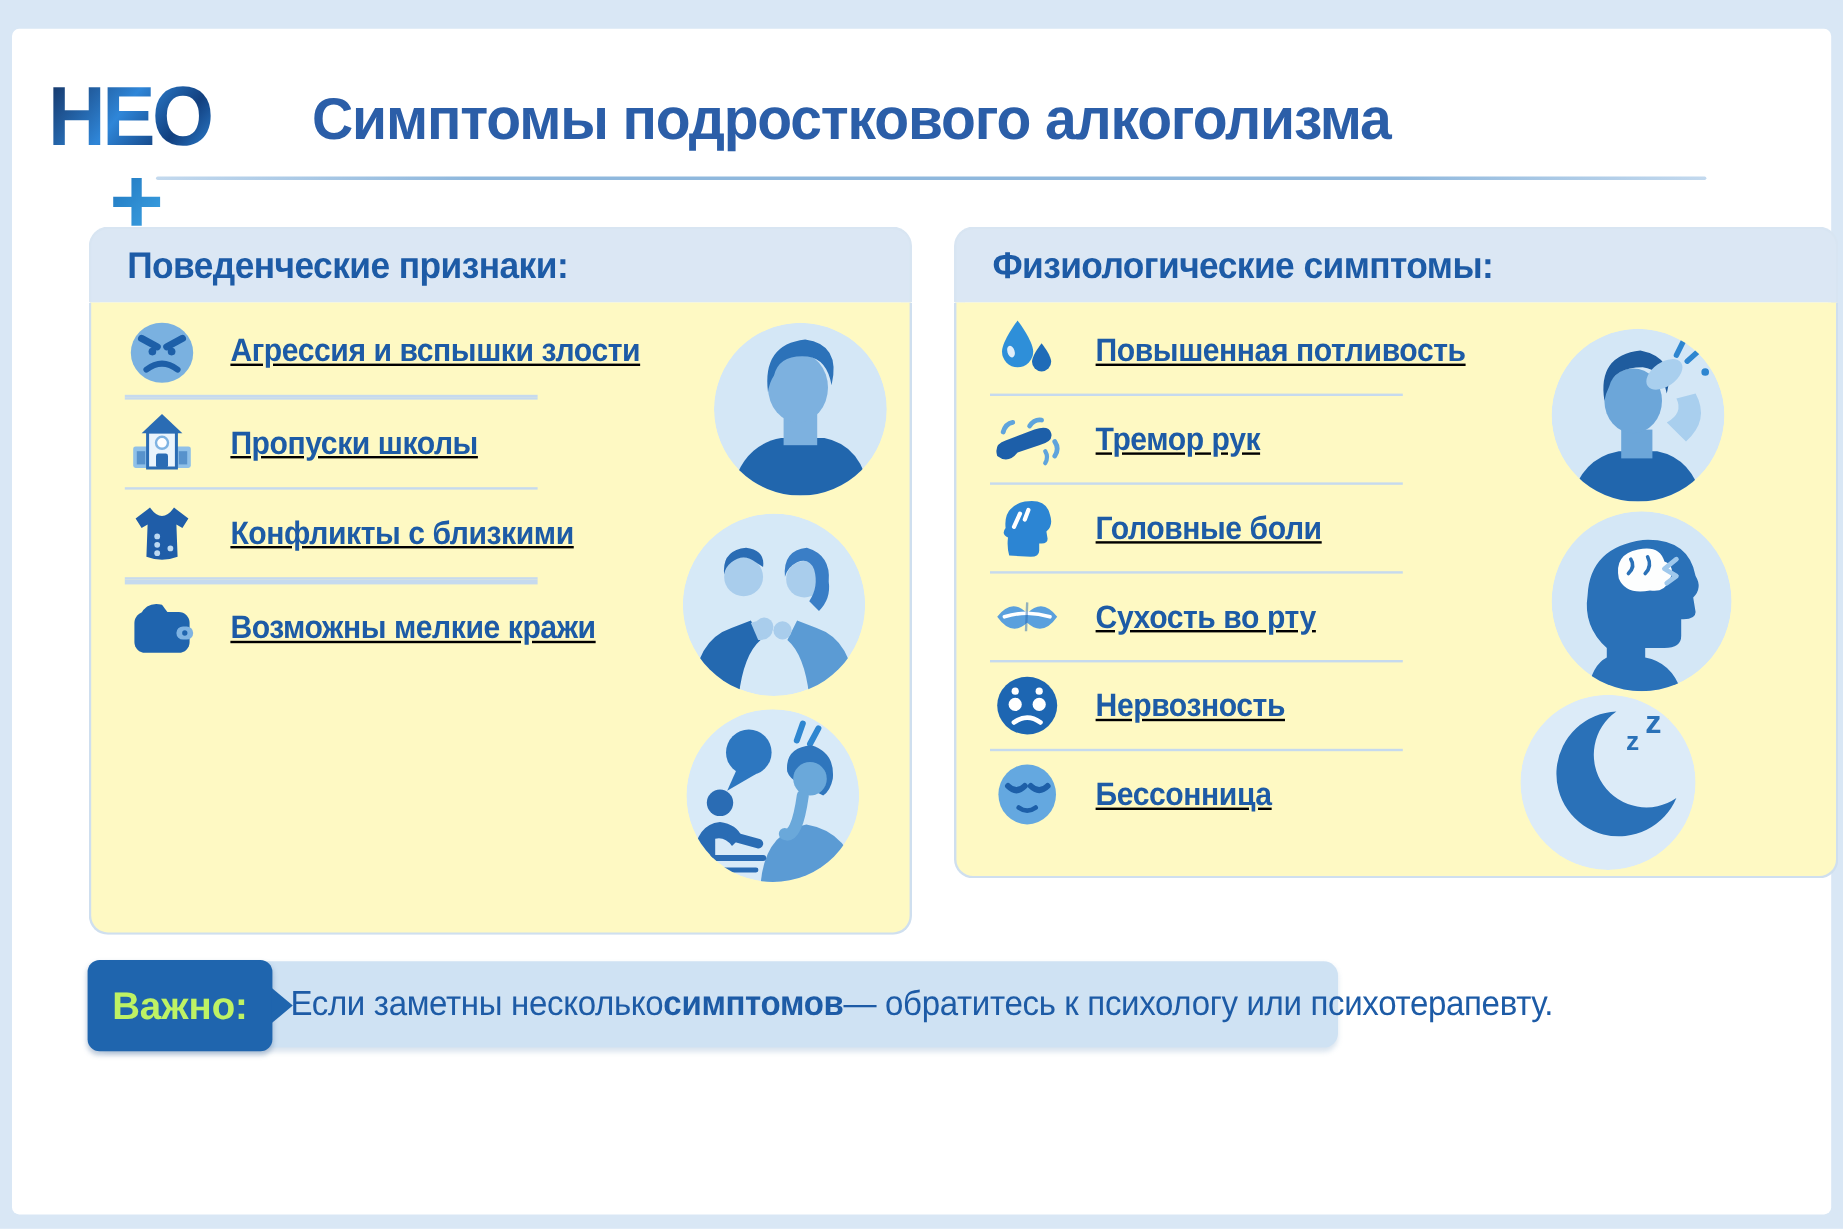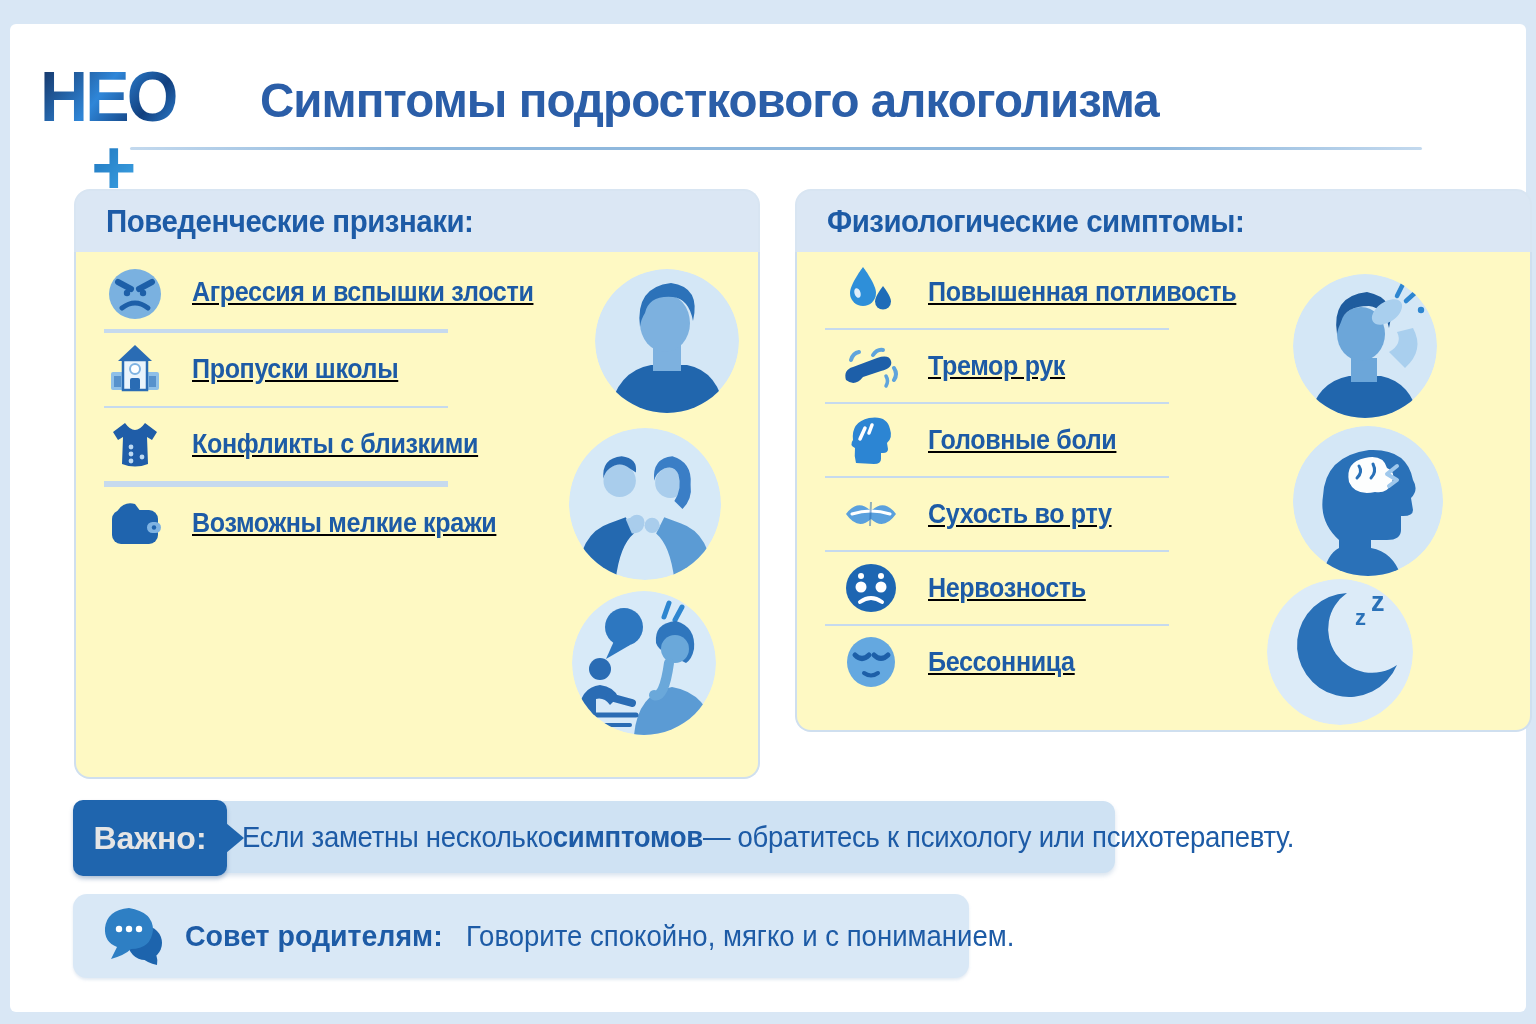--- a/index.html
+++ b/index.html
@@ -51,41 +51,41 @@
     transform:scaleX(0.95);transform-origin:left center;white-space:nowrap;
   }
   .panel-body{
     position:absolute;left:0;right:0;top:63px;bottom:0;
     background:#fef9c3;border:2px solid #cfdfef;border-top:none;
     border-radius:0 0 16px 16px;box-sizing:border-box;
     display:flex;flex-direction:column;padding-top:4px;text-decoration:underline;
   }
   .item-row{display:flex;align-items:center;padding-left:30px;box-sizing:border-box;}
   .panel-left .item-row{height:73px;}
-  .panel-right .item-row{height:72px;margin-left:15px;}
+  .panel-right .item-row{height:72px;}
   .item-icon{width:58px;height:58px;flex:none;margin-right:28px;display:flex;align-items:center;justify-content:center;}
   .item-icon svg{width:56px;height:56px;}
   .item-label{
     font-size:27px;font-weight:bold;color:#1d5ba6;letter-spacing:-0.4px;
     transform:scaleX(0.93);transform-origin:left center;white-space:nowrap;
   }
   .item-sep{height:2px;width:344px;margin-left:28px;background:#c6daee;flex:none;}
   .illus{position:absolute;}
   .illus svg{display:block;}
   
   .important-bar{
     position:absolute;left:70px;top:777px;width:1035px;height:72px;
     background:#cfe2f3;border-radius:12px;
     box-shadow:0 3px 4px rgba(110,150,190,0.25);
   }
   .important-label{
     position:absolute;left:63px;top:776px;width:154px;height:76px;
     background:#1f65ae;border-radius:10px;z-index:2;
     display:flex;align-items:center;justify-content:center;
-    color:#e5e5e5;font-size:32px;font-weight:bold;
+    color:#bef264;font-size:32px;font-weight:bold;
     box-shadow:0 3px 4px rgba(60,100,150,0.35);
   }
   .important-label::after{
     content:"";position:absolute;right:-17px;top:50%;transform:translateY(-50%);
     border-left:18px solid #1f65ae;border-top:15px solid transparent;border-bottom:15px solid transparent;
   }
   .important-text{
     position:absolute;left:232px;top:777px;height:72px;display:flex;align-items:center;
     font-size:29px;color:#1d5ba6;letter-spacing:-0.3px;white-space:nowrap;
     transform:scaleX(0.95);transform-origin:left center;
@@ -397,28 +397,14 @@
   <div class="important-bar"></div>
   <div class="important-label">
     <span>Важно:</span>
   </div>
   <div class="important-text">
     <span>Если заметны несколько </span>
       <span class="seg-bold">симптомов</span>
       <span> — обратитесь к психологу или психотерапевту.</span>
   </div>
 
-  <div class="advice-bar">
-    <span class="advice-icon">
-      <svg viewBox="0 0 66 66">
-          <path d="M52 46 Q60 52 58 62 Q48 60 42 54 Z" fill="#1d64ad"></path>
-          <circle cx="46" cy="40" r="17" fill="#1d64ad"></circle>
-          <path d="M30 5 Q8 7 6 25 Q5 39 18 44 L12 56 Q26 52 32 46 Q52 46 54 27 Q54 9 30 5 Z" fill="#2e7fc4"></path>
-          <circle cx="20" cy="26" r="3.2" fill="#ffffff"></circle>
-          <circle cx="30" cy="26" r="3.2" fill="#ffffff"></circle>
-          <circle cx="40" cy="26" r="3.2" fill="#ffffff"></circle>
-        </svg>
-    </span>
-    <span class="advice-label">Совет родителям:</span>
-    <span class="advice-text">Говорите спокойно, мягко и с пониманием.</span>
-  </div>
 
 </div>
 
 </body></html>

